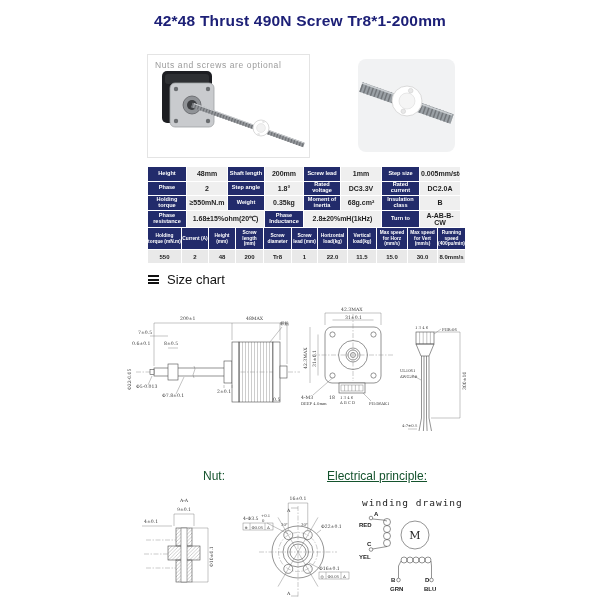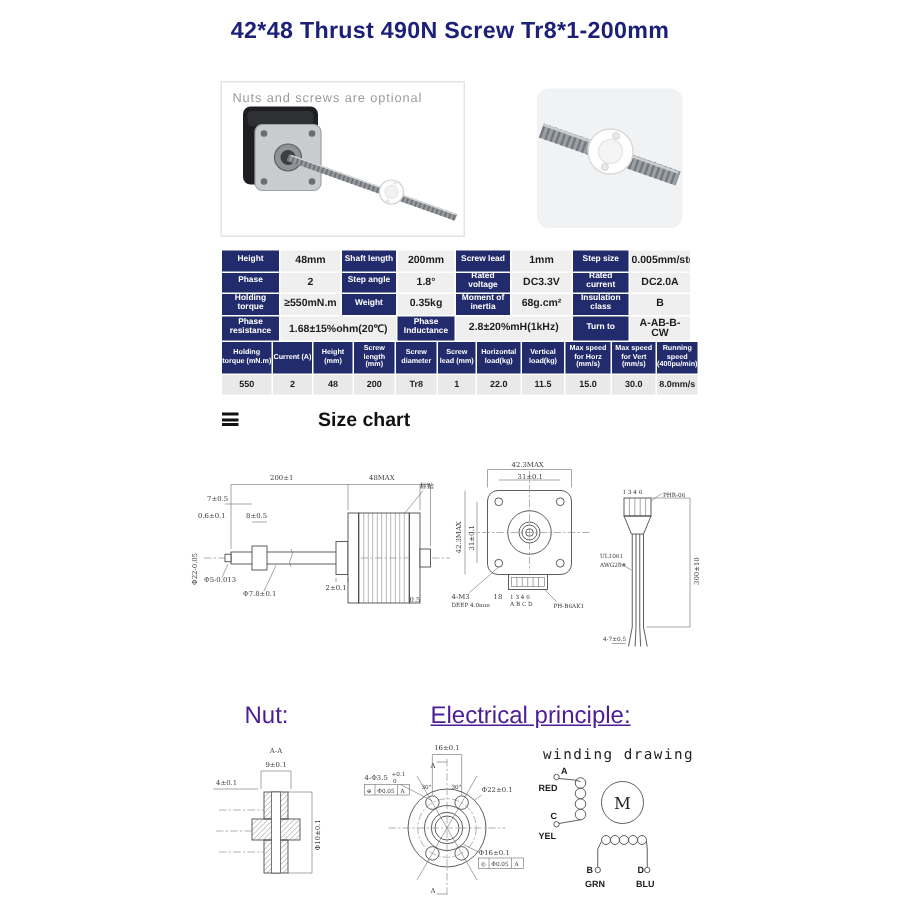--- a/index.html
+++ b/index.html
@@ -18,22 +18,22 @@
   .t1 td{height:11.5px;text-align:center;vertical-align:middle;overflow:hidden;}
   .t1 td.h{background:#222b6b;color:#fff;font-size:5.6px;font-weight:700;line-height:1.05;padding:0 1px;}
   .t1 td.v{background:#efefef;color:#1d1d1d;font-size:7px;font-weight:700;}
   .t2{position:absolute;left:147px;top:227px;width:308px;}
   .t2 th{background:#222b6b;color:#fff;font-size:4.8px;font-weight:700;line-height:1.15;
          padding:1px 0;height:19px;vertical-align:middle;}
   .t2 td{background:#e9e9e9;color:#1d1d1d;font-size:6px;font-weight:700;text-align:center;height:11px;}
   .sec-head{position:absolute;left:148px;top:272px;display:flex;align-items:center;}
   .burger{display:inline-flex;flex-direction:column;justify-content:space-between;width:11px;height:9px;margin-right:8px;}
   .burger i{display:block;height:2px;background:#111;}
-  .sec-head span.txt{font-size:13px;font-weight:700;color:#111;margin-left:45px;}
-  .sub-label{position:absolute;font-size:16px;color:#4c1d95;}
+  .sec-head span.txt{font-size:13px;font-weight:400;color:#111;}
+  .sub-label{position:absolute;font-size:12px;color:#14532d;margin-left:40px;}
   
   .s{fill:none;stroke:#4c4c4c;stroke-width:.6;}
   .sf{fill:#fff;stroke:#4c4c4c;stroke-width:.6;}
   .thin{fill:none;stroke:#6b6b6b;stroke-width:.4;}
   .cl{fill:none;stroke:#8c8c8c;stroke-width:.45;stroke-dasharray:5 1.5 1.5 1.5;}
   text.d{font-size:4.6px;font-family:"DejaVu Serif",serif;fill:#3a3a3a;}
   text.d2{font-size:3.8px;font-family:"DejaVu Serif",serif;fill:#3a3a3a;}
   text.w{font-size:6px;font-weight:700;font-family:"Liberation Sans",sans-serif;fill:#1a1a1a;}
   text.mono{font-size:9.5px;font-family:"DejaVu Sans Mono",monospace;fill:#222;letter-spacing:1px;}
   text.mser{font-size:11px;font-family:"DejaVu Serif",serif;fill:#222;}

